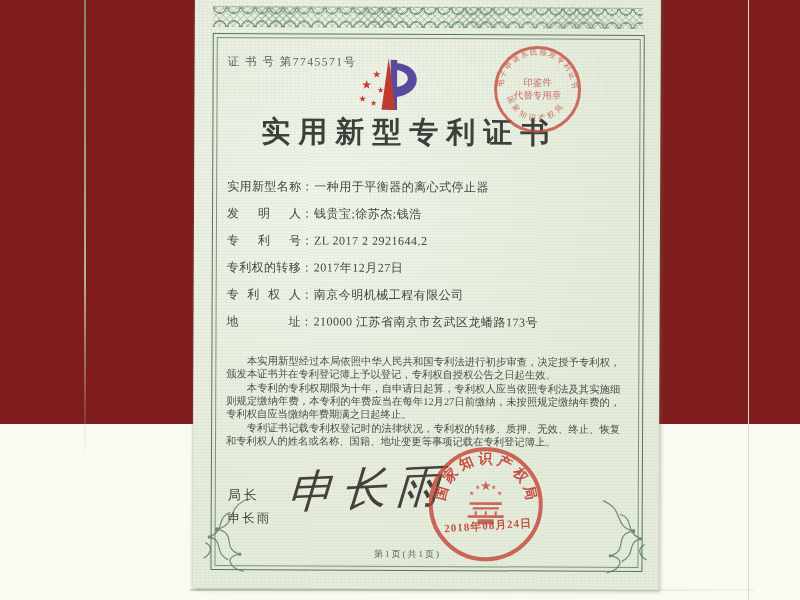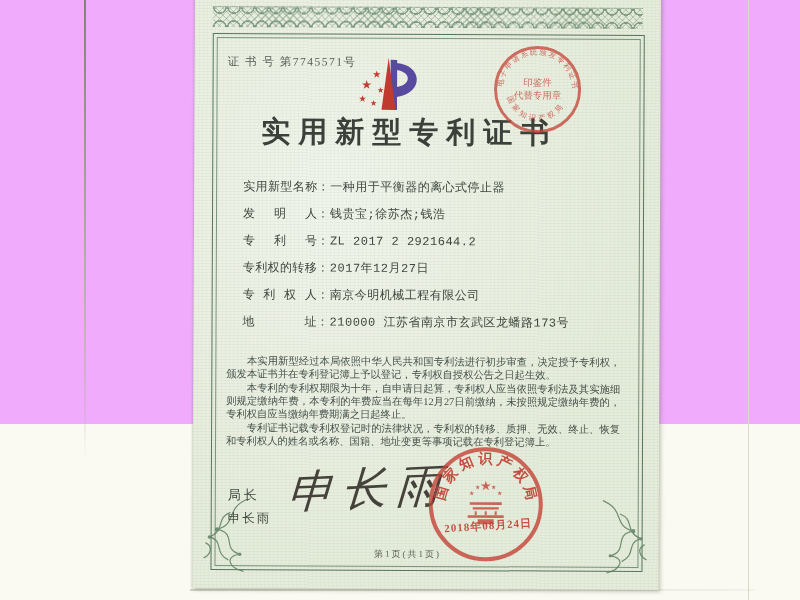--- a/index.html
+++ b/index.html
@@ -1,17 +1,17 @@
 <!DOCTYPE html>
 <html><head>
 <meta charset="utf-8">
 <style>
   html,body{margin:0;padding:0;}
   body{width:800px;height:600px;overflow:hidden;background:#fbfaf2;}
-  .scene{position:relative;width:800px;height:424px;background:#f0abfc;
+  .scene{position:relative;width:800px;height:424px;background:#7f1d1d;
          font-family:"Liberation Serif","DejaVu Serif",serif;color:#3e453e;}
 
   
   .spine-line{position:absolute;left:84px;top:0;width:2px;height:460px;
     background:linear-gradient(180deg,#85826f 0%,#b5b2a0 60%,rgba(181,178,160,0) 100%);}
   .sheet-edge-right{position:absolute;left:748px;top:0;width:1px;height:600px;background:#ddd9c8;}
   .sheet-edge-bottom{position:absolute;left:190px;top:589px;width:565px;height:2px;
     background:linear-gradient(90deg,rgba(140,145,120,.4),rgba(140,145,120,.08));}
 
   
@@ -41,23 +41,23 @@
   .corner-ornament{position:absolute;width:58px;height:80px;opacity:.85;}
   .corner-bl{left:3px;top:505px;}
   .corner-br{left:404px;top:505px;transform:scaleX(-1);}
 
   .cert-number{position:absolute;left:33px;top:64px;font-size:11.5px;letter-spacing:1.5px;color:#565b52;}
   .logo{position:absolute;left:162px;top:66px;width:72px;height:56px;}
   .cert-title{position:absolute;left:0;top:122px;width:430px;text-align:center;
     font-size:29px;font-weight:600;letter-spacing:8px;color:#3b413a;}
 
   .row{position:absolute;left:33px;white-space:nowrap;font-size:12px;color:#41483f;}
-  .lbl{display:inline-block;width:74px;text-align:justify;text-align-last:justify;margin-left:16px;}
+  .lbl{display:inline-block;width:74px;text-align:justify;text-align-last:justify;}
   .colon{display:inline-block;width:13px;}
-  .val{letter-spacing:.5px;font-family:Liberation Mono, monospace;}
+  .val{letter-spacing:.5px;}
   .pair2{position:absolute;left:228px;top:0;white-space:nowrap;}
 
   .body-text{position:absolute;left:33px;top:364px;width:394px;}
   .body-text p{margin:0 0 1px;font-size:10.3px;line-height:13px;text-indent:2em;
     text-align:justify;color:#46504a;}
 
   .sig-title{position:absolute;left:35px;top:496px;font-size:13px;letter-spacing:3px;color:#41483f;}
   .sig-name{position:absolute;left:35px;top:520px;font-size:12.5px;letter-spacing:2px;color:#41483f;}
   .autograph{position:absolute;left:95px;top:468px;width:170px;font-size:45px;font-style:italic;
     letter-spacing:9px;color:#38342e;transform:rotate(-3deg) skewX(-6deg);opacity:.92;}

